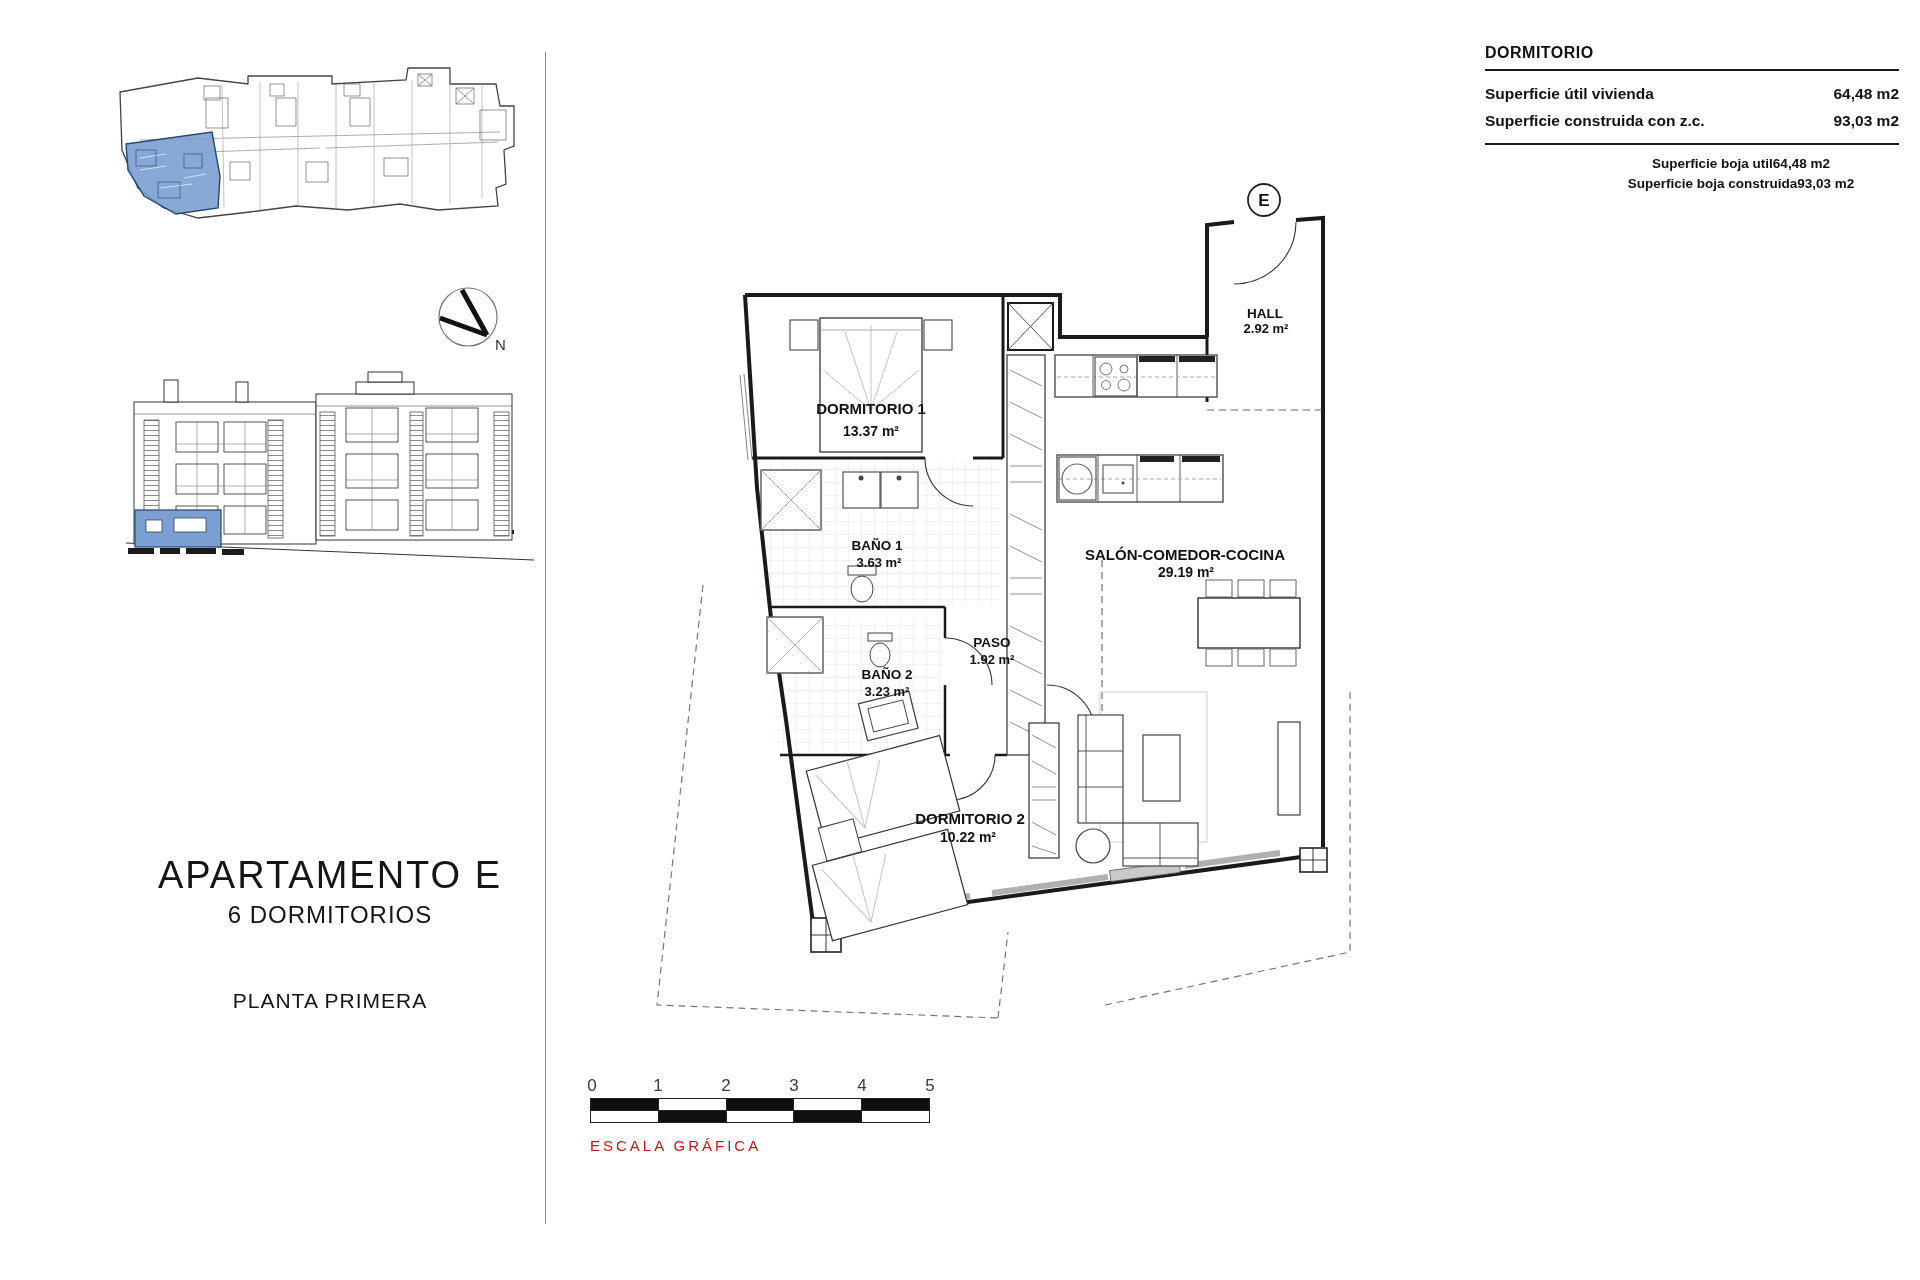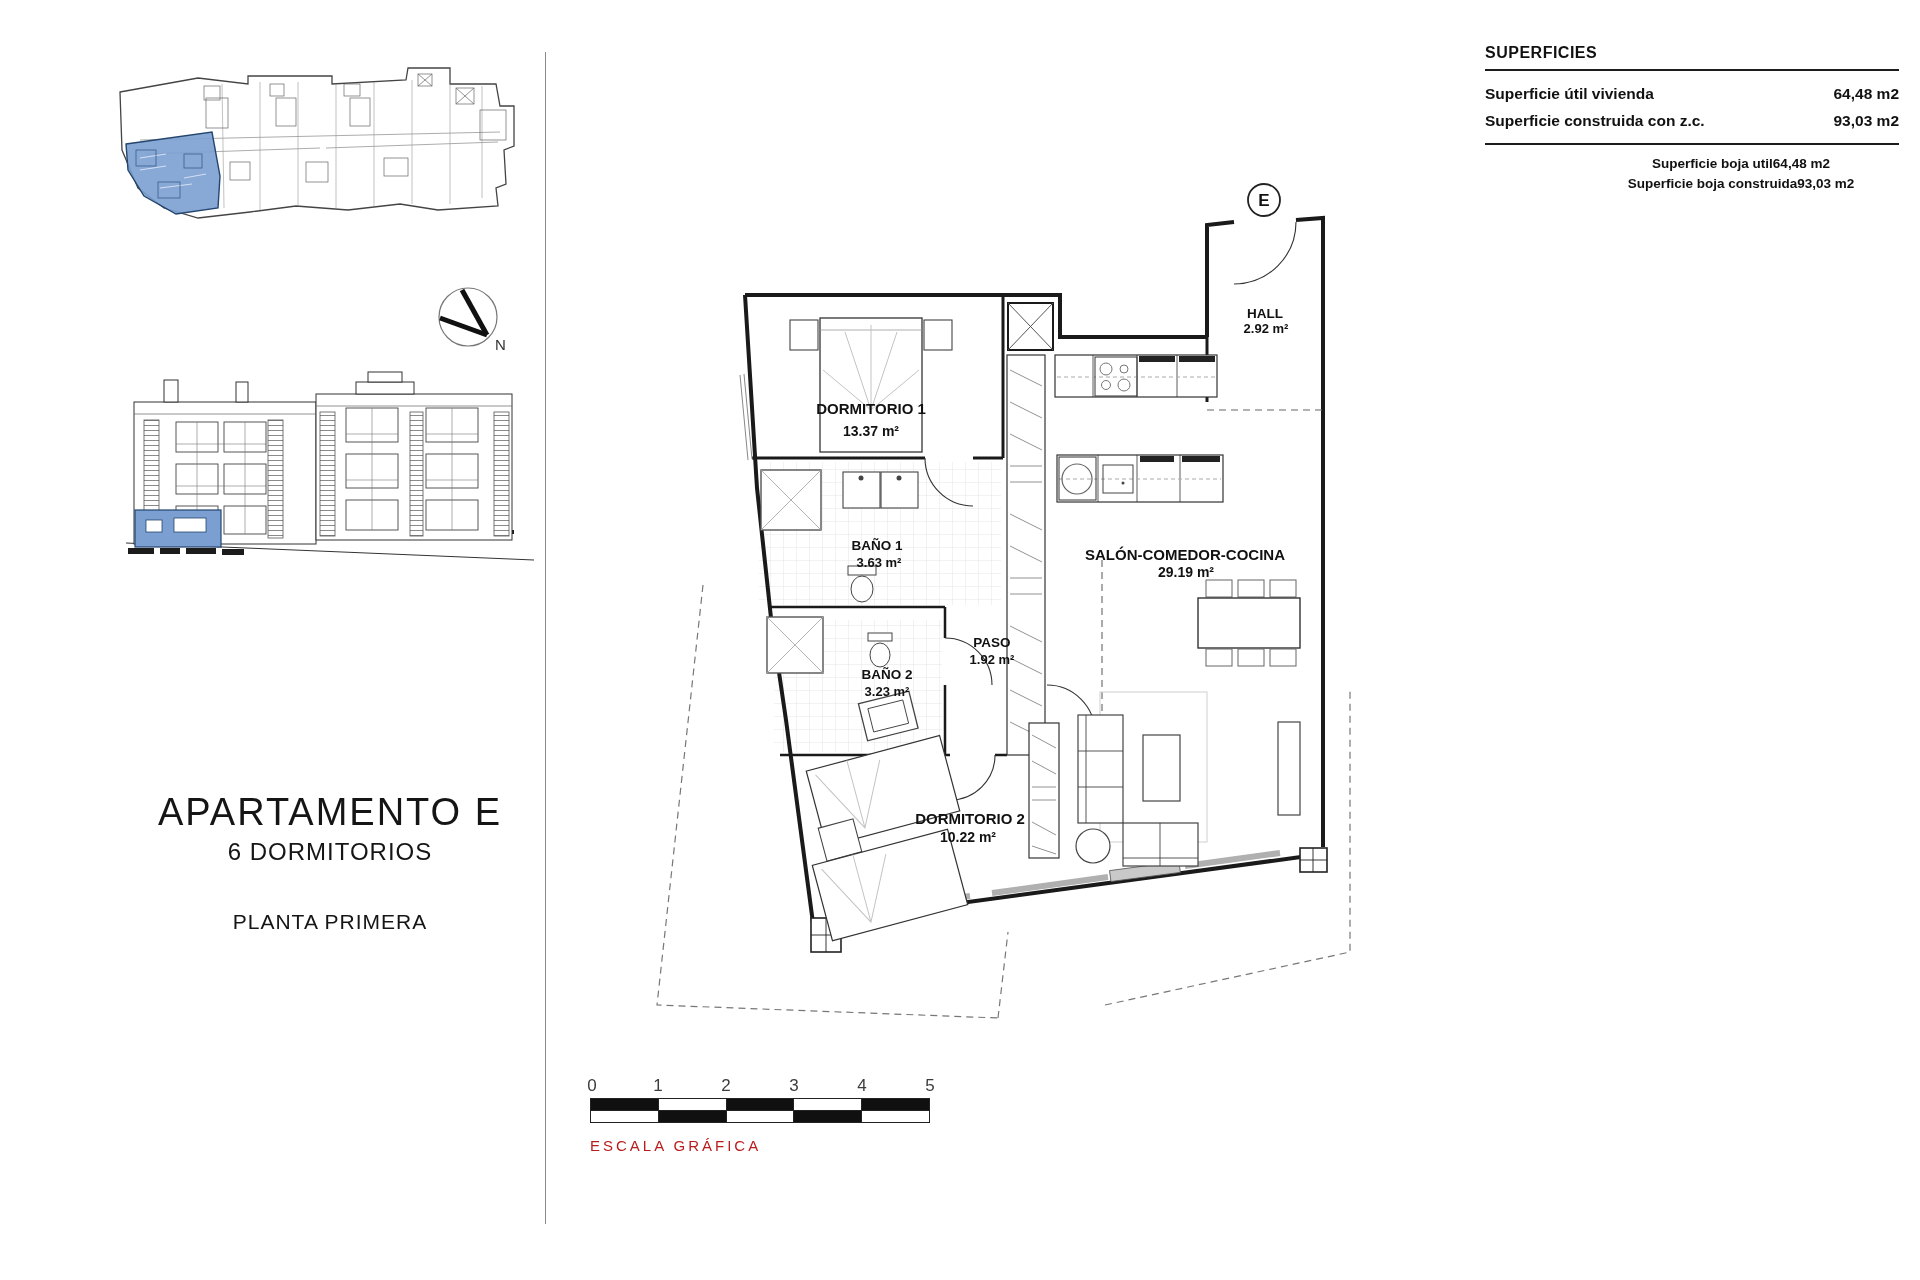--- a/index.html
+++ b/index.html
@@ -2,24 +2,24 @@
 <html><head>
 <meta charset="utf-8">
 <style>
   html,body{margin:0;padding:0;background:#fff;}
   .page{position:relative;width:1920px;height:1280px;background:#fff;overflow:hidden;
         font-family:"Liberation Sans",sans-serif;color:#111;}
   .abs{position:absolute;}
   
   .divider{position:absolute;left:545px;top:52px;width:1px;height:1172px;background:#8a8a8a;}
   
-  .title-block{position:absolute;left:105px;top:791px;width:450px;text-align:center;color:#151515;}
+  .title-block{position:absolute;left:105px;top:854px;width:450px;text-align:center;color:#151515;}
   .tb-apartment{font-size:38px;letter-spacing:2px;font-weight:400;}
   .tb-bedrooms{font-size:24px;letter-spacing:1px;font-weight:400;margin-top:4px;}
-  .tb-floor{font-size:21px;letter-spacing:1px;font-weight:400;margin-top:44px;}
+  .tb-floor{font-size:21px;letter-spacing:1px;font-weight:400;margin-top:60px;}
   
   .superficies{position:absolute;left:1485px;top:44px;width:414px;}
   .sup-heading{font-size:16px;font-weight:bold;letter-spacing:.5px;padding-bottom:7px;
                border-bottom:2px solid #1c1c1c;}
   .sup-main{margin-top:9px;border-bottom:2px solid #1c1c1c;padding-bottom:9px;}
   .sup-row{display:flex;justify-content:space-between;font-size:15.5px;font-weight:bold;line-height:27px;gap:14px;}
   .sup-sub{margin-top:9px;}
   .sup-subrow{display:flex;justify-content:center;font-size:13.5px;font-weight:bold;
               line-height:20px;padding-left:104px;padding-right:6px;}
   
@@ -132,21 +132,21 @@
     </g>
   </svg>
 
   <div class="title-block">
     <div class="tb-apartment">APARTAMENTO E</div>
     <div class="tb-bedrooms">6 DORMITORIOS</div>
     <div class="tb-floor">PLANTA PRIMERA</div>
   </div>
 
   <div class="superficies">
-    <div class="sup-heading">SUPERFICIES</div>
+    <div class="sup-heading">DORMITORIO</div>
     <div class="sup-main">
       <div class="sup-row">
         <span>Superficie útil vivienda</span>
         <span>64,48 m2</span>
       </div>
       <div class="sup-row">
         <span>Superficie construida con z.c.</span>
         <span>93,03 m2</span>
       </div>
     </div>

